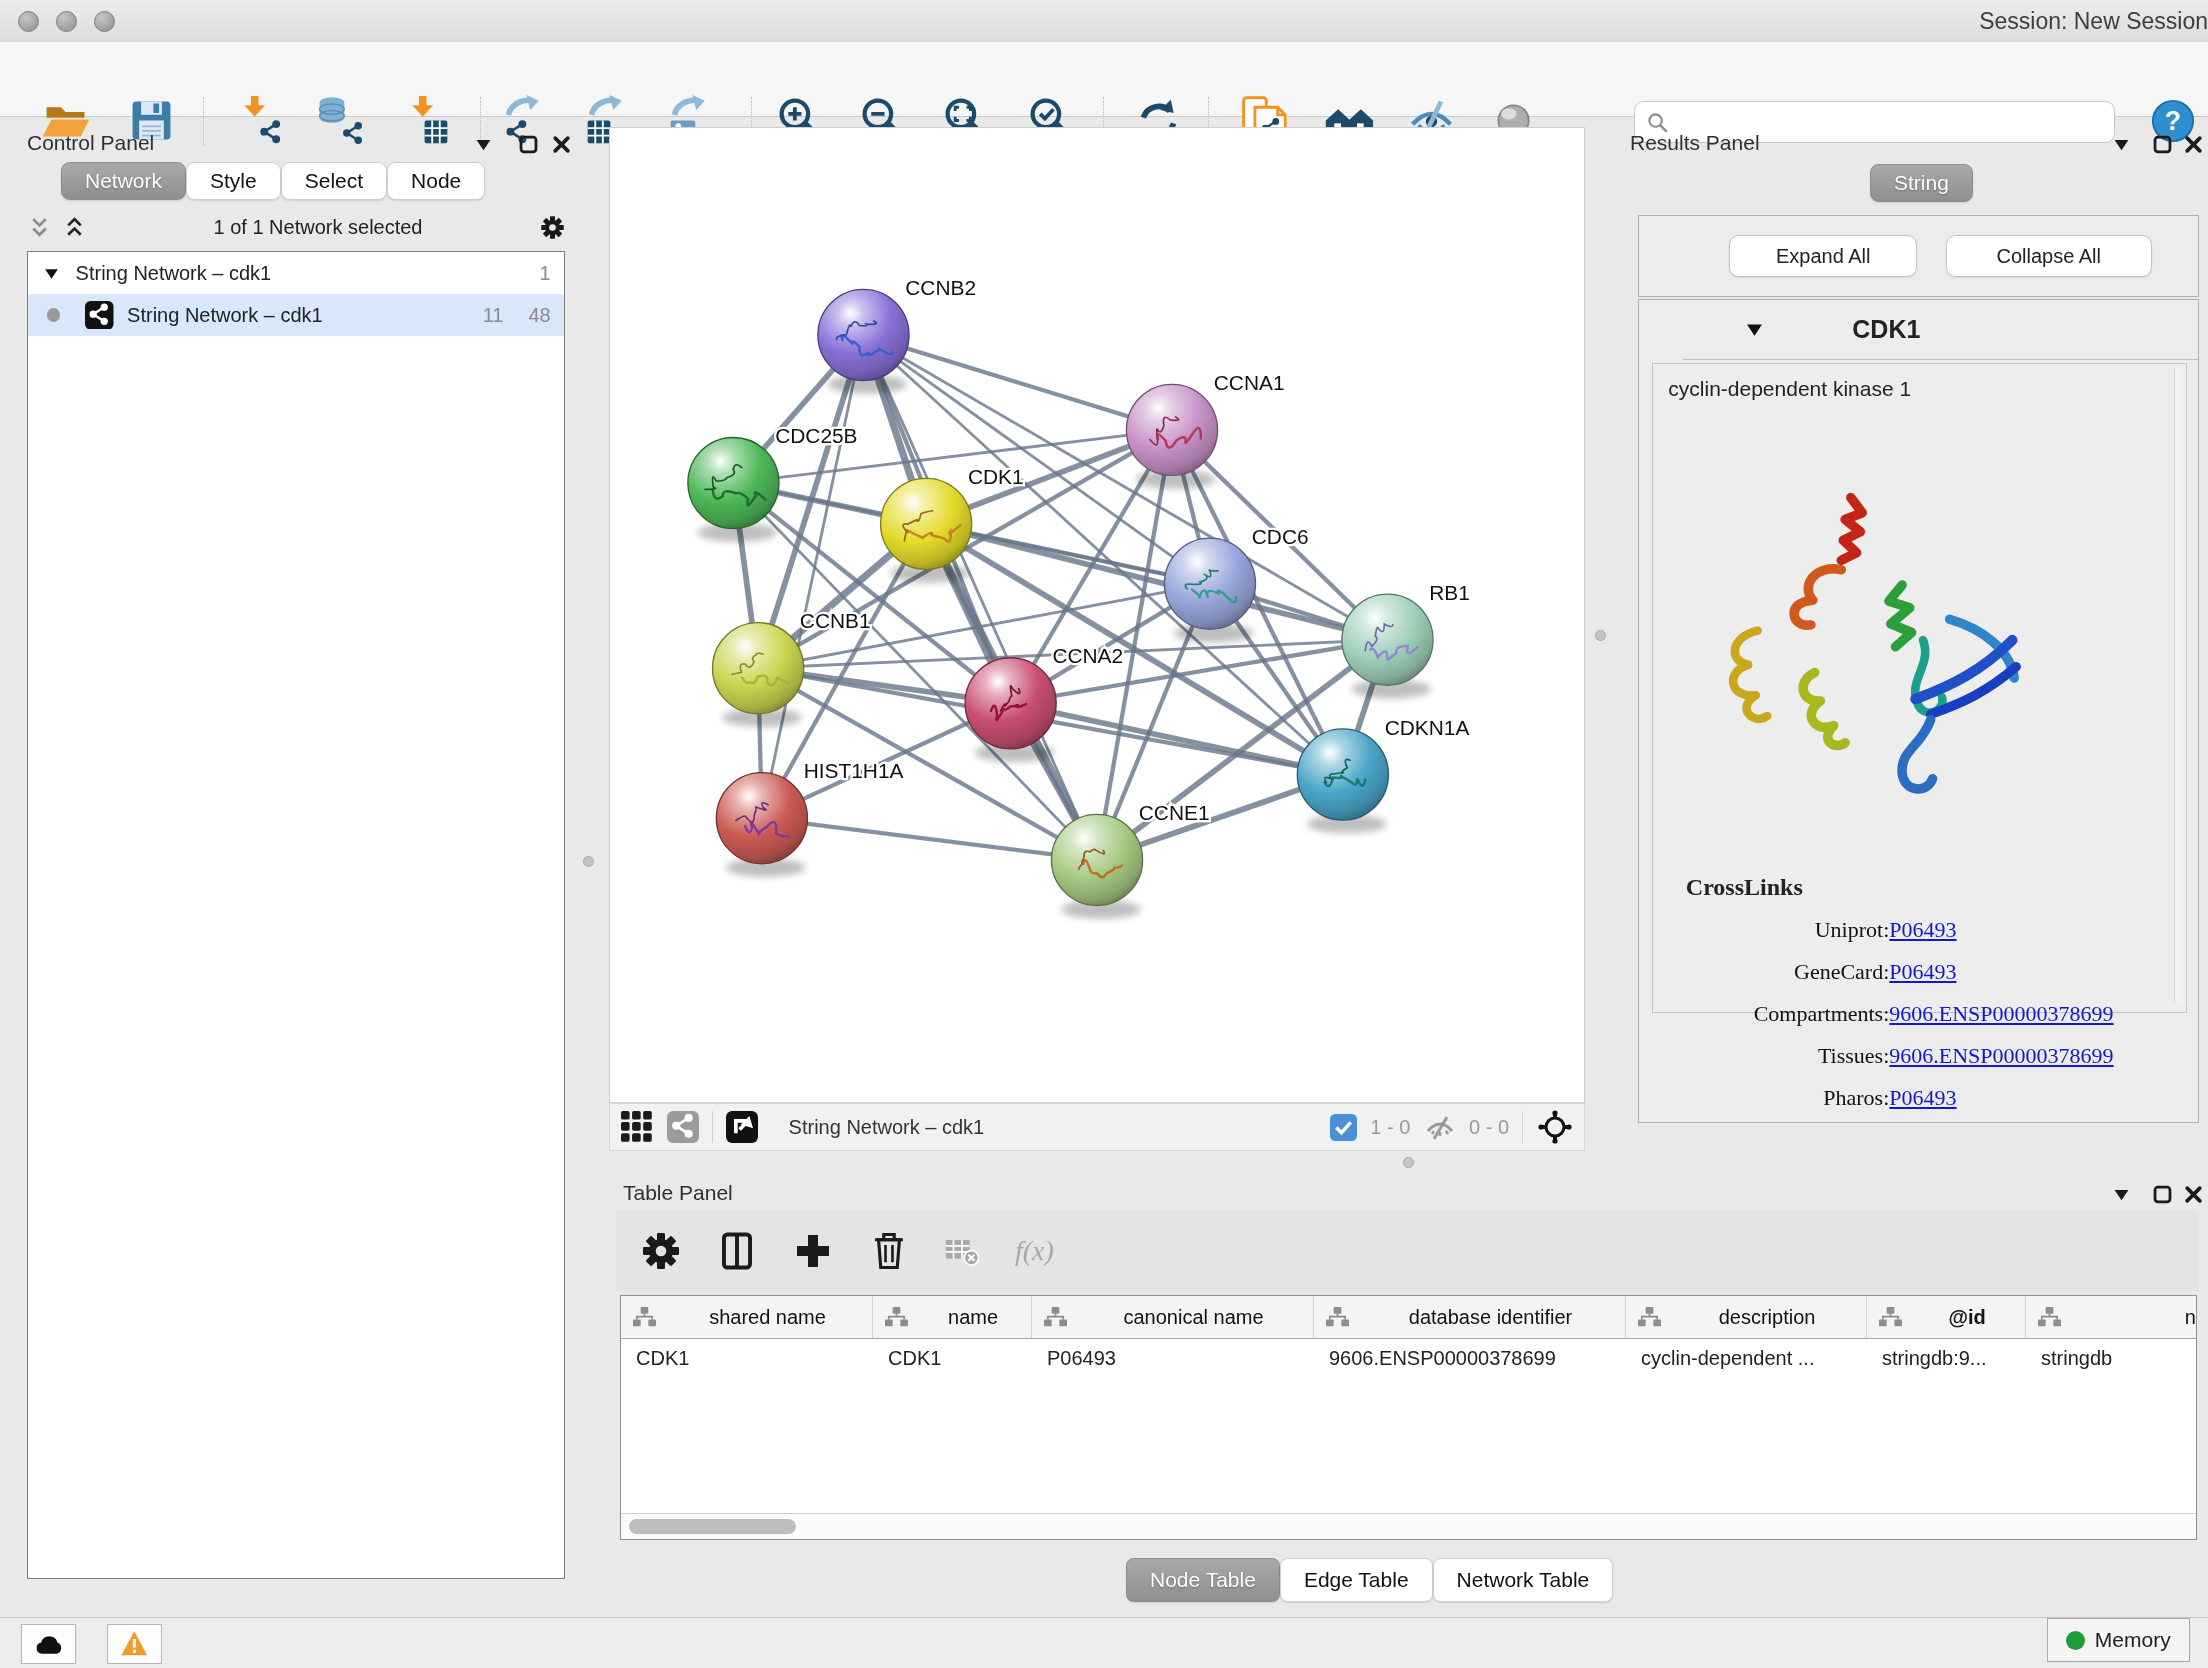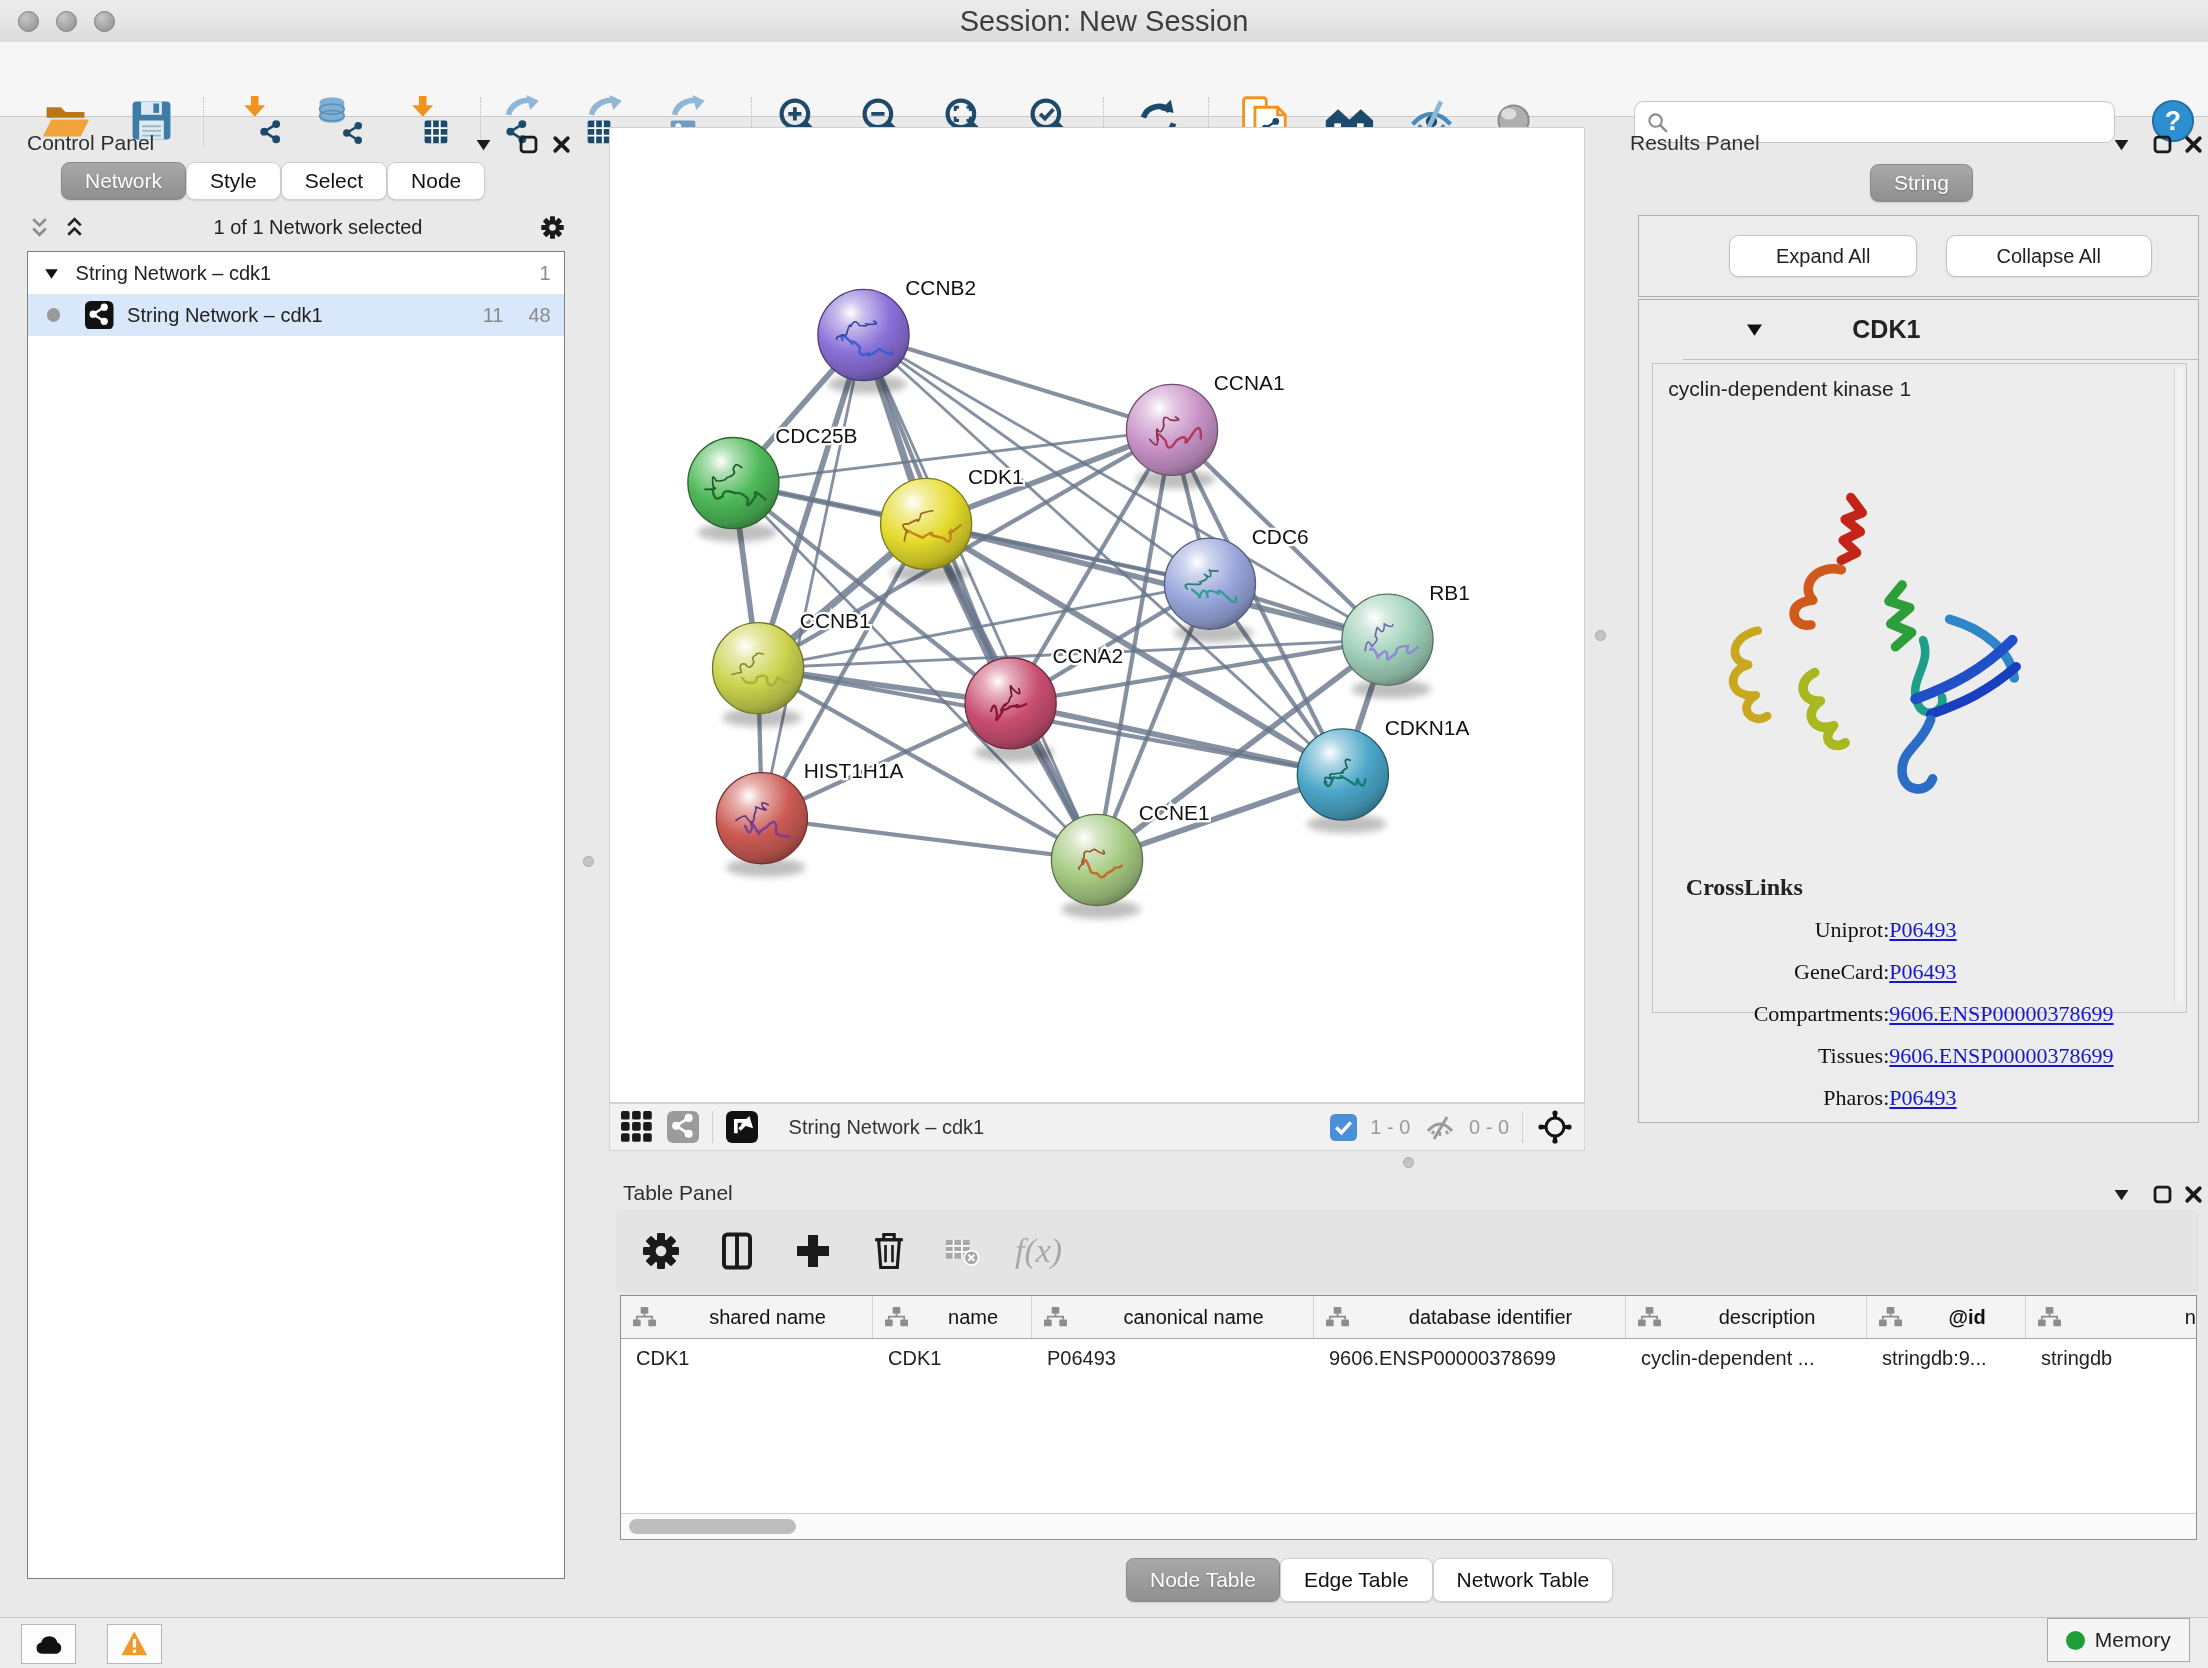--- a/index.html
+++ b/index.html
@@ -4,21 +4,21 @@
 <style>
   html,body{margin:0;padding:0;}
   body{width:2208px;height:1668px;position:relative;background:#e9e9e9;overflow:hidden;
        font-family:"Liberation Sans","DejaVu Sans",sans-serif;color:#222;}
   .abs{position:absolute;}
   
   .titlebar{left:0;top:0;width:2208px;height:42px;background:linear-gradient(#ededed,#dcdcdc);
             border-bottom:1px solid #b3b3b3;}
   .traffic{position:absolute;top:10.5px;width:21px;height:21px;border-radius:50%;
            background:radial-gradient(circle at 35% 30%,#c6c6c6,#8d8d8d);border:1px solid #7d7d7d;box-sizing:border-box;}
-  .win-title{width:100%;text-align:center;line-height:42px;font-size:29px;color:#3d3d3d;}
+  .win-title{width:100%;text-align:right;line-height:42px;font-size:23px;color:#3d3d3d;}
   
   .toolbar{left:0;top:42px;width:2208px;height:74px;background:#f6f6f6;border-bottom:1px solid #c9c9c9;}
   .tbtn{position:absolute;top:52px;width:53px;height:53px;cursor:pointer;}
   .tbtn svg{width:100%;height:100%;display:block;}
   .tsep{position:absolute;top:55px;height:48px;width:0;border-left:1.9px dotted #b9b9b9;}
   .search-field{position:absolute;left:1634px;top:59px;width:481px;height:42px;background:#fff;
                 border:1.4px solid #c6c6c6;border-radius:9.5px;display:flex;align-items:center;
                 padding:0 11.4px;box-sizing:border-box;}
   .search-field svg{width:23px;height:23px;}
   .search-field input{border:none;outline:none;flex:1;font-size:20px;margin-left:9.5px;background:transparent;}
@@ -69,21 +69,21 @@
   .cl-row{display:flex;font-size:22px;margin:16px 0 0 34px;}
   .cl-label{width:179px;color:#111;text-align:right;}
   a.cl-value{color:#1418c8;text-decoration:underline;cursor:pointer;}
   .rp-scroll{position:absolute;right:3.8px;top:3.8px;width:7.6px;height:98%;background:#f2f2f2;border-left:1px solid #d8d8d8;}
   
   .tb-strip{left:616px;top:1210px;width:1583px;height:82px;background:#e4e4e4;border-radius:3.8px;
             display:flex;align-items:center;padding:0 25px;gap:36px;box-sizing:border-box;--hole:#e4e4e4;}
   .tp-ico{width:40px;height:40px;color:#1a1a1a;cursor:pointer;}
   .tp-ico svg{width:100%;height:100%;}
   .tp-ico.dim{color:#a8a8a8;cursor:default;}
-  .fx{font-family:"Liberation Serif","DejaVu Serif",serif;font-style:italic;font-size:34px;color:#a8a8a8;}
+  .fx{font-family:"Liberation Serif","DejaVu Serif",serif;font-style:italic;font-size:28px;color:#a8a8a8;}
   .tbl{left:620px;top:1295px;width:1577px;height:245px;background:#fff;border:1.9px solid #8f8f8f;box-sizing:border-box;overflow:hidden;}
   .tbl-head{display:flex;height:42px;background:#f4f4f4;border-bottom:1.9px solid #a8a8a8;}
   .th{display:flex;align-items:center;border-right:1px solid #d4d4d4;box-sizing:border-box;flex:none;padding-left:11.4px;}
   .th .tree{width:25px;height:23px;margin-right:5.7px;flex:none;}
   .th .tree svg{width:100%;height:100%;}
   .th-label{flex:1;text-align:center;font-size:20px;color:#111;white-space:nowrap;overflow:hidden;}
   .tbl-row{display:flex;height:38px;align-items:center;}
   .td{flex:none;font-size:20px;padding-left:15px;box-sizing:border-box;white-space:nowrap;overflow:hidden;}
   .hscroll{position:absolute;left:0;bottom:0;width:100%;height:25px;background:#fafafa;border-top:1px solid #d0d0d0;}
   .hthumb{position:absolute;left:7.6px;top:4.8px;width:167px;height:15px;background:#bdbdbd;border-radius:7.6px;cursor:pointer;}

